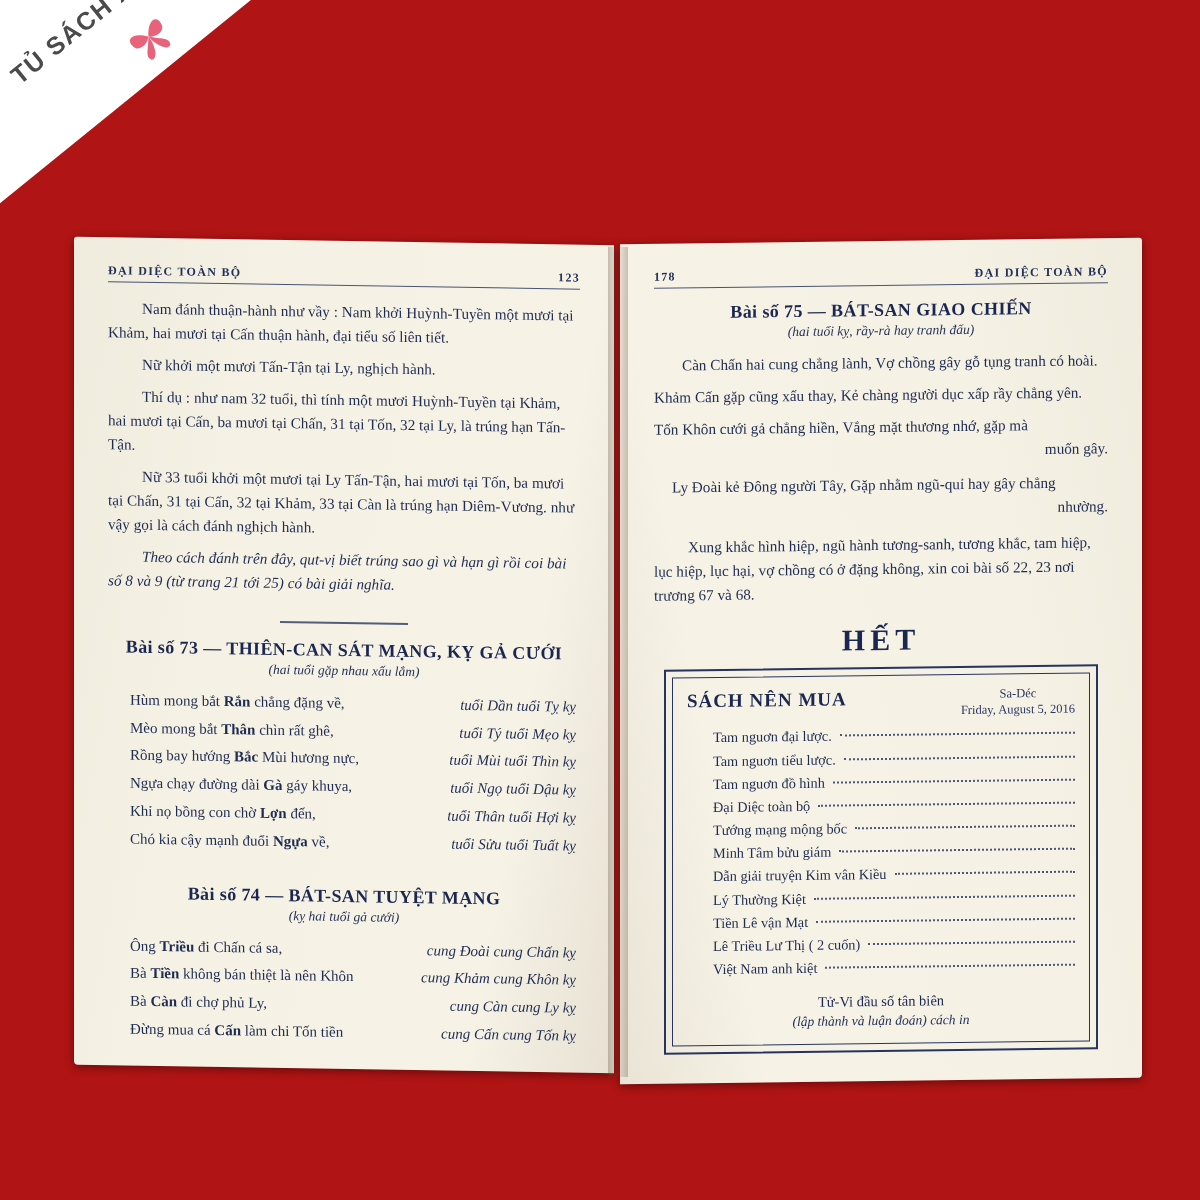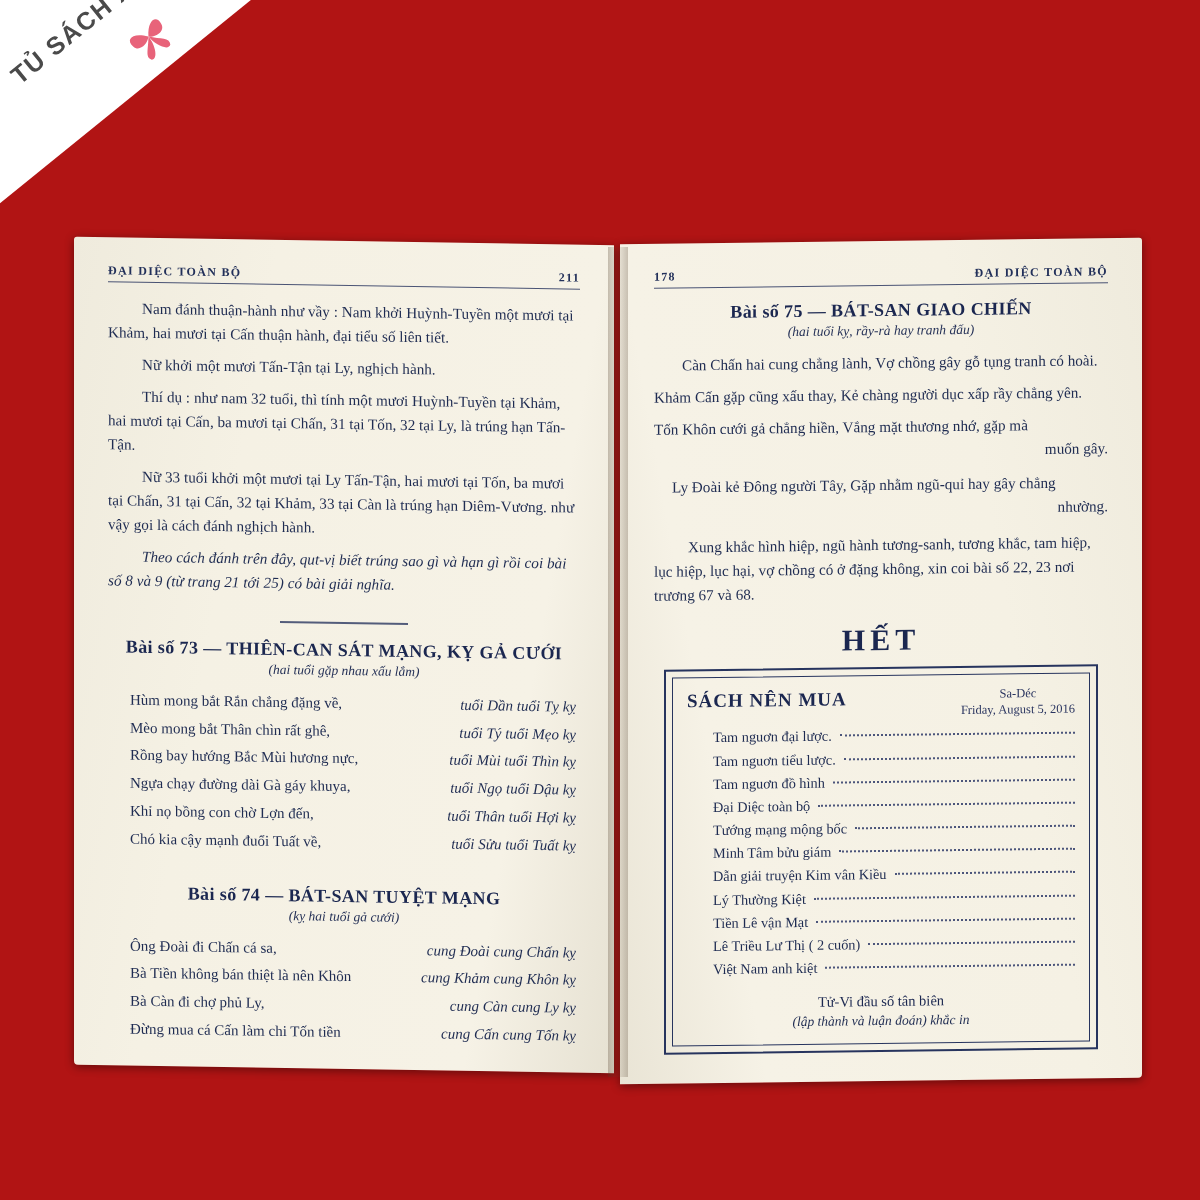--- a/index.html
+++ b/index.html
@@ -78,21 +78,21 @@
     text-align:center;font-style:italic;font-size:13.5px;margin:0 0 12px 0;color:#263258;
   }
   .divider{
     width:128px;height:1.4px;background:#2b3760;margin:26px auto 10px auto;opacity:.8;
   }
   .verse{font-size:15px;line-height:1.72;color:#1f2c52;margin:0 0 2px 0;}
   .verse-row{display:flex;align-items:baseline;}
   .verse-a{width:54%;padding-left:22px;}
   .verse-b{flex:1;text-align:left;font-style:italic;}
   .verse-b.r{text-align:right;padding-right:4px;}
-  .bold{font-weight:normal;}
+  .bold{font-weight:bold;}
   
   .het{
     text-align:center;font-weight:bold;font-size:30px;letter-spacing:5px;
     margin:18px 0 10px 0;color:#1b2750;
   }
   .adbox{
     border:2.5px solid #27345e;padding:6px;margin:4px 10px 0 10px;
   }
   .adbox-inner{border:1px solid #27345e;padding:12px 14px 14px 14px;min-height:300px;}
   .ad-head{
@@ -130,21 +130,21 @@
     </g>
   </svg>
 </div>
 
 <div id="book">
 
   <div class="page" id="page-left">
     <div class="inner">
       <div class="running-head">
         <span>ĐẠI DIỆC TOÀN BỘ</span>
-        <span>211</span>
+        <span>123</span>
       </div>
       <div class="rule"></div>
 
       <p class="para">Nam đánh thuận-hành như vầy : Nam  khởi Huỳnh-Tuyền một mươi tại Khảm, hai mươi tại Cấn thuận hành, đại tiểu số liên tiết.</p>
       <p class="para">Nữ khởi một mươi Tấn-Tận tại Ly, nghịch hành.</p>
       <p class="para">Thí dụ : như nam 32 tuổi, thì tính một mươi Huỳnh-Tuyền tại Khảm, hai mươi tại Cấn, ba mươi tại  Chấn, 31 tại Tốn,  32 tại Ly, là trúng hạn Tấn-Tận.</p>
       <p class="para">Nữ 33 tuổi khởi một mươi tại Ly Tấn-Tận, hai mươi tại Tốn, ba mươi tại Chấn, 31 tại Cấn, 32 tại Khảm, 33 tại Càn là trúng hạn Diêm-Vương. như vậy gọi là cách  đánh nghịch hành.</p>
       <p class="para ital">Theo cách đánh trên đây, qut-vị biết trúng sao gì và hạn gì rồi coi bài số 8 và 9 (từ trang 21 tới 25) có bài giải nghĩa.</p>
 
       <div class="divider"></div>
@@ -177,31 +177,31 @@
         </div>
       </div>
       <div class="verse">
         <div class="verse-row">
           <span class="verse-a"><span>Khỉ nọ bồng con chờ </span><span class="bold">Lợn</span><span> đến,</span></span>
           <span class="verse-b r">tuổi Thân tuổi Hợi kỵ</span>
         </div>
       </div>
       <div class="verse">
         <div class="verse-row">
-          <span class="verse-a"><span>Chó kia cậy mạnh đuổi </span><span class="bold">Tuất</span><span> về,</span></span>
+          <span class="verse-a"><span>Chó kia cậy mạnh đuổi </span><span class="bold">Ngựa</span><span> về,</span></span>
           <span class="verse-b r">tuổi Sửu tuổi Tuất kỵ</span>
         </div>
       </div>
 
       <div class="section-title" style="margin-top:30px">Bài số 74 — BÁT-SAN TUYỆT MẠNG</div>
       <div class="section-sub">(kỵ hai tuổi gả cưới)</div>
 
       <div class="verse">
         <div class="verse-row">
-          <span class="verse-a"><span>Ông </span><span class="bold">Đoài</span><span> đi Chấn cá sa,</span></span>
+          <span class="verse-a"><span>Ông </span><span class="bold">Triều</span><span> đi Chấn cá sa,</span></span>
           <span class="verse-b r">cung Đoài cung Chấn kỵ</span>
         </div>
       </div>
       <div class="verse">
         <div class="verse-row">
           <span class="verse-a"><span>Bà </span><span class="bold">Tiền</span><span> không bán thiệt là nên Khôn</span></span>
           <span class="verse-b r">cung Khảm cung Khôn kỵ</span>
         </div>
       </div>
       <div class="verse">
@@ -295,19 +295,19 @@
                 <span class="dots"></span>
               </li>
             <li>
                 <span class="nm">Việt Nam anh kiệt</span>
                 <span class="dots"></span>
               </li>
           </ul>
 
           <div class="ad-foot1">Tử-Vi đầu số tân biên</div>
           <div class="ad-foot2">
-            <span class="ni">(lập thành và luận đoán)</span><span> khắc in</span>
+            <span class="ni">(lập thành và luận đoán)</span><span> cách in</span>
           </div>
         </div>
       </div>
     </div>
   </div>
 </div>
 
 </body></html>

